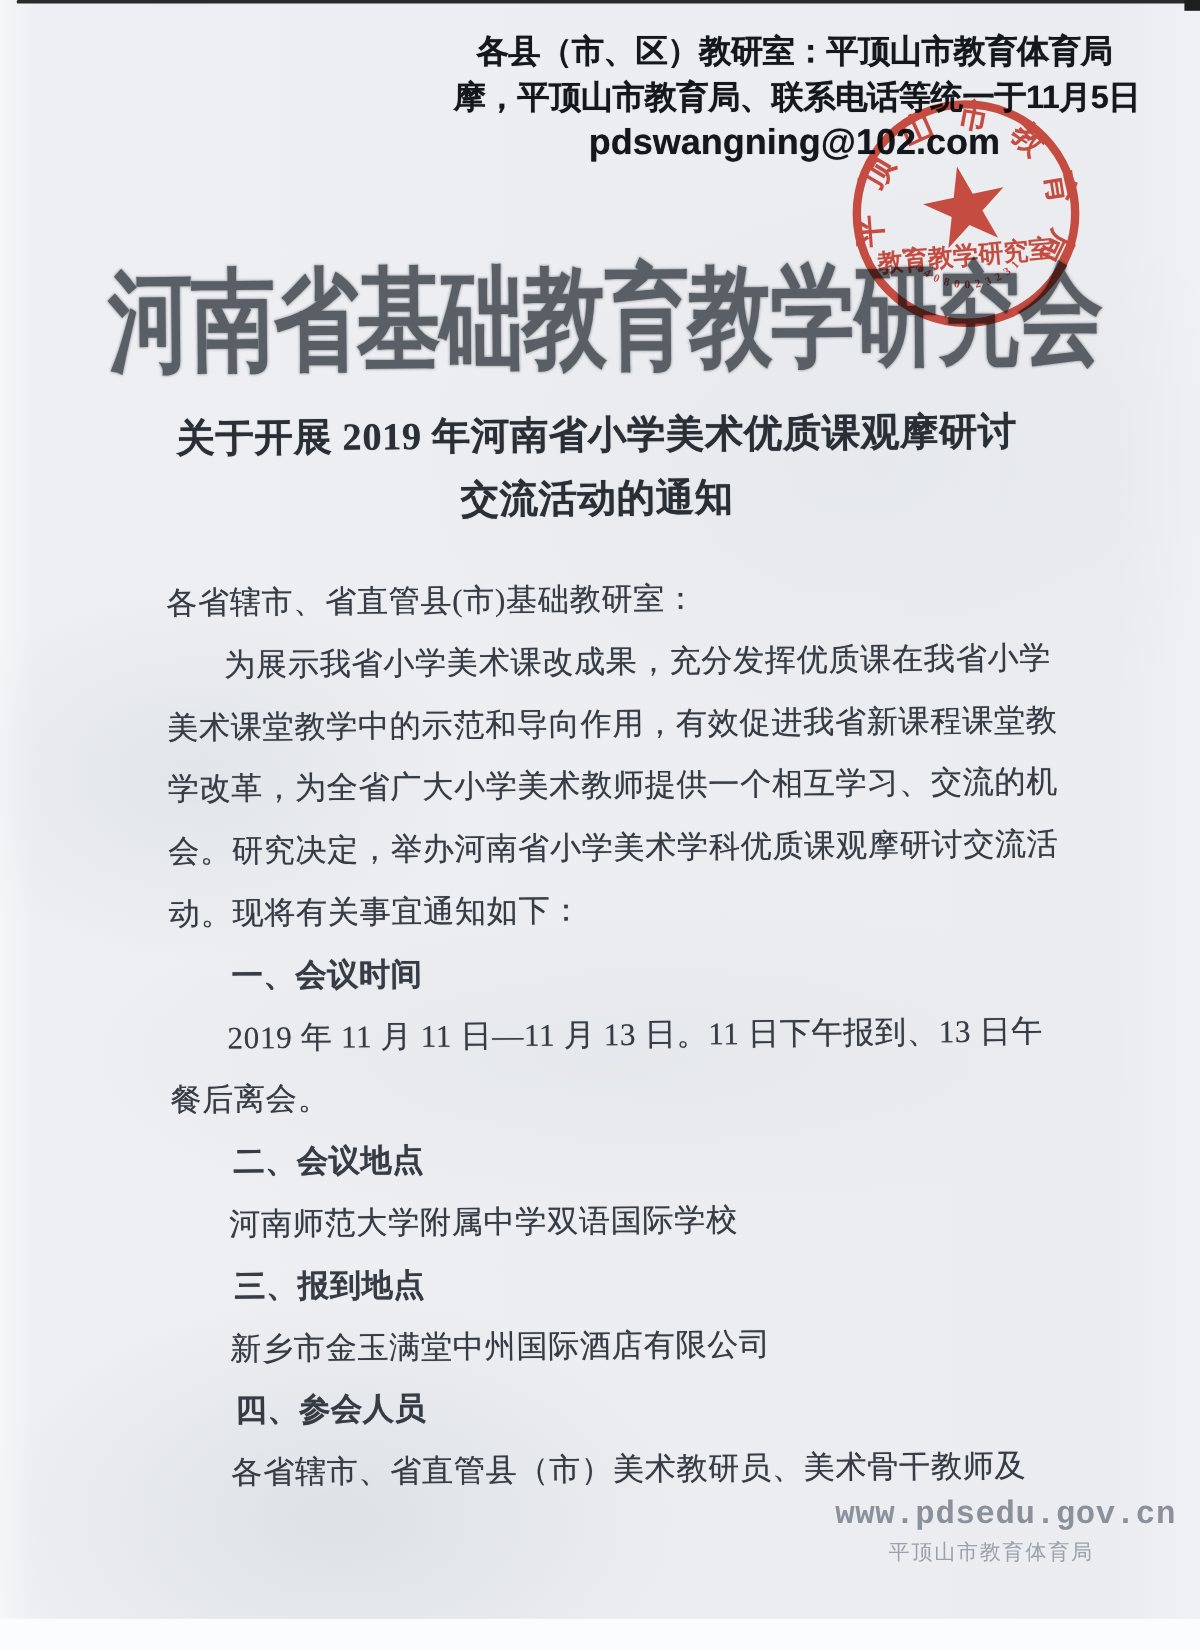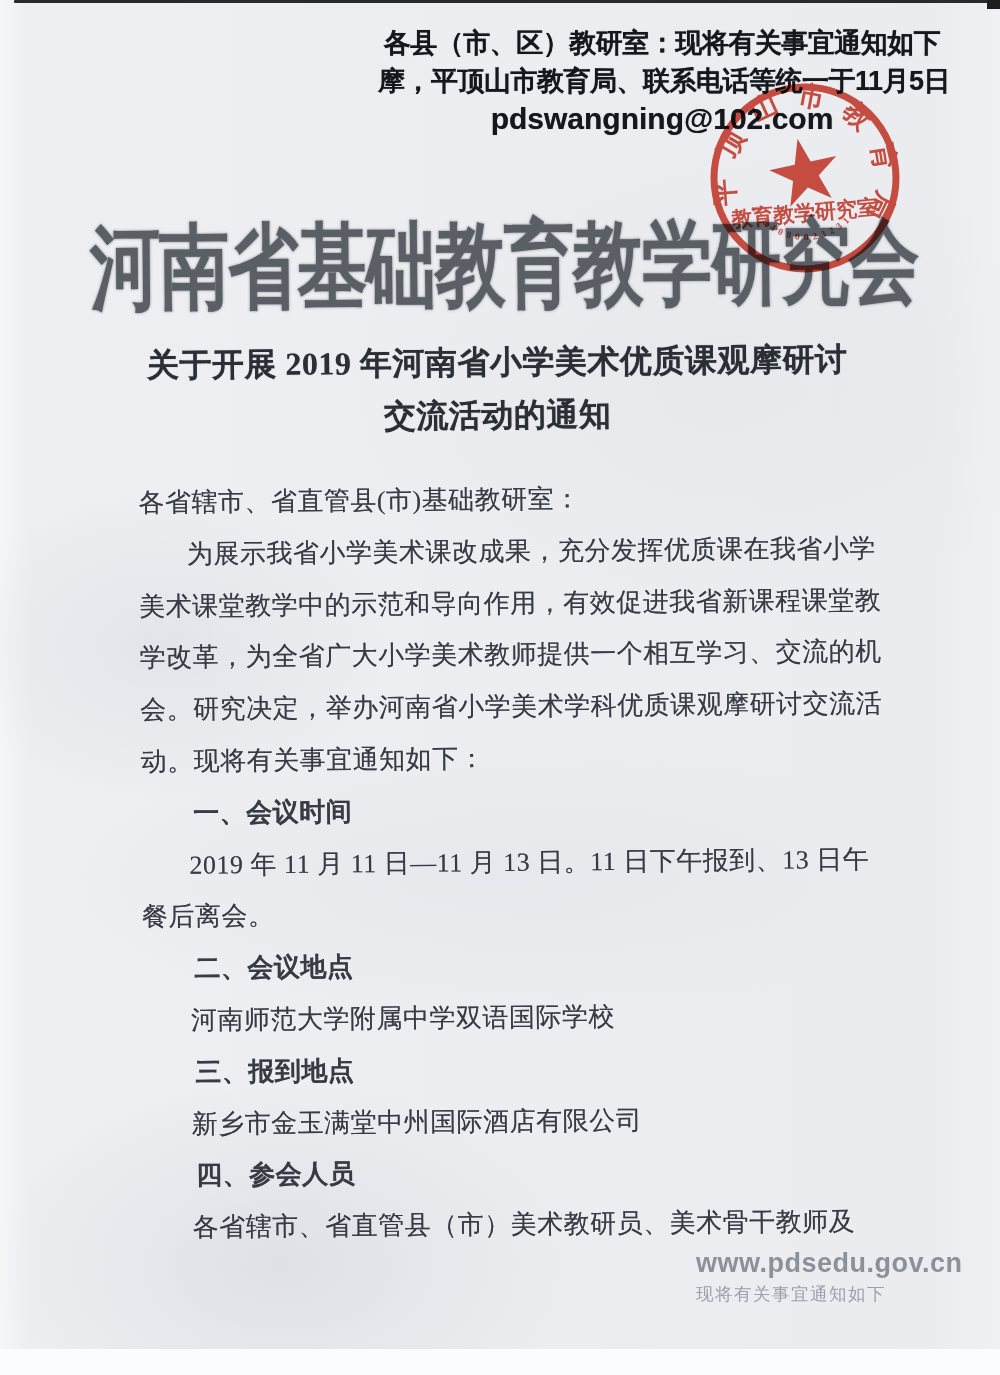--- a/index.html
+++ b/index.html
@@ -47,37 +47,37 @@
   }
   .bline{height:51.8px;line-height:51.8px;white-space:nowrap;}
   .l-indent{padding-left:48px;}
   .l-heading{padding-left:52px;font-weight:bold;}
 
   
   .stamp{position:absolute;left:695px;top:68px;mix-blend-mode:multiply;opacity:.88;}
   .stamp text{font-family:"Liberation Serif","DejaVu Serif",serif;}
 
   .footer-mark{
-    position:absolute;right:44px;top:1248px;width:260px;
-    font-family:Liberation Sans, sans-serif;
+    position:absolute;right:44px;top:1248px;width:260px;text-align:center;
+    font-family:Liberation Mono, monospace;
   }
   .footer-url{font-size:27px;font-weight:bold;color:#8b919a;letter-spacing:.5px;white-space:nowrap;}
   .footer-org{font-size:17.5px;color:#9ba1aa;letter-spacing:1.5px;margin-top:3px;white-space:nowrap;}
 </style>
 </head>
 <body>
 
 <div class="page">
 
   <div class="top-edge"></div>
   <div class="corner-tr"></div>
   <div class="bottom-strip"></div>
 
   <div class="annotation">
-    <div>各县（市、区）教研室：现将有关事宜通知如下</div>
+    <div>各县（市、区）教研室：平顶山市教育体育局</div>
     <div>摩，平顶山市教育局、联系电话等统一于11月5日</div>
     <div class="email">pdswangning@102.com</div>
   </div>
 
   <div class="printed">
     <div class="letterhead">河南省基础教育教学研究会</div>
 
     <div class="doc-title">
       <div>关于开展 2019 年河南省小学美术优质课观摩研讨</div>
       <div>交流活动的通知</div>
@@ -113,16 +113,16 @@
       <path transform="translate(110,106) rotate(-12)" d="M0,-36 L8.1,-11.1 L34.2,-11.1 L13.1,4.3 L21.2,29.1 L0,13.8 L-21.2,29.1 L-13.1,4.3 L-34.2,-11.1 L-8.1,-11.1 Z"></path>
       <text x="110" y="152" text-anchor="middle" font-size="21" font-weight="bold" transform="rotate(-5 110 148)" fill="#d23a2b">教育教学研究室</text>
       <text font-size="9.5" font-weight="bold" letter-spacing="4.5" fill="#d23a2b">
         <textPath href="#arcBottom" startOffset="10">4104080023231</textPath>
       </text>
     </g>
   </svg>
 
   <div class="footer-mark">
     <div class="footer-url">www.pdsedu.gov.cn</div>
-    <div class="footer-org">现将有关事宜通知如下</div>
+    <div class="footer-org">平顶山市教育体育局</div>
   </div>
 
 </div>
 
 </body></html>

